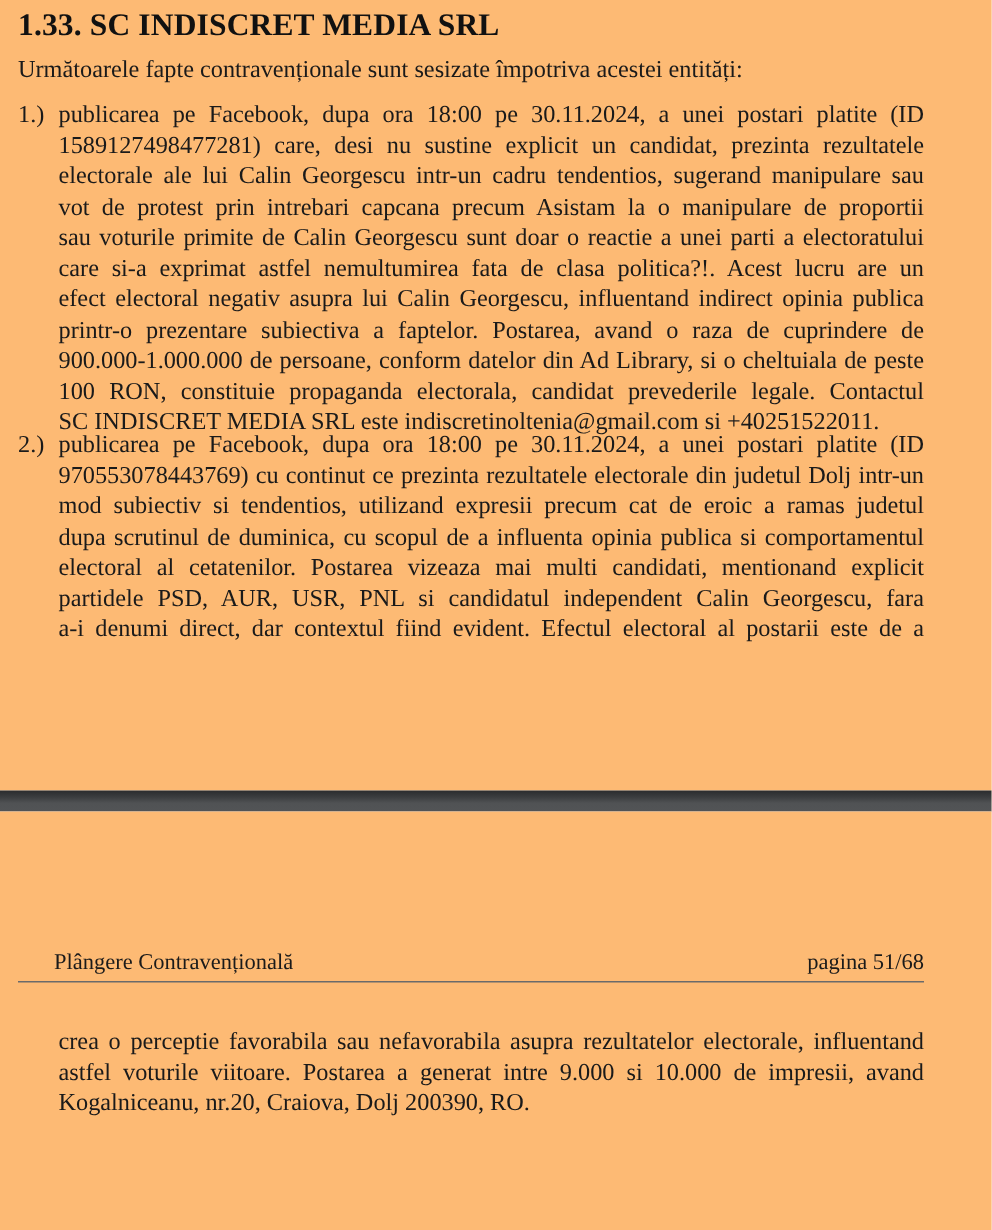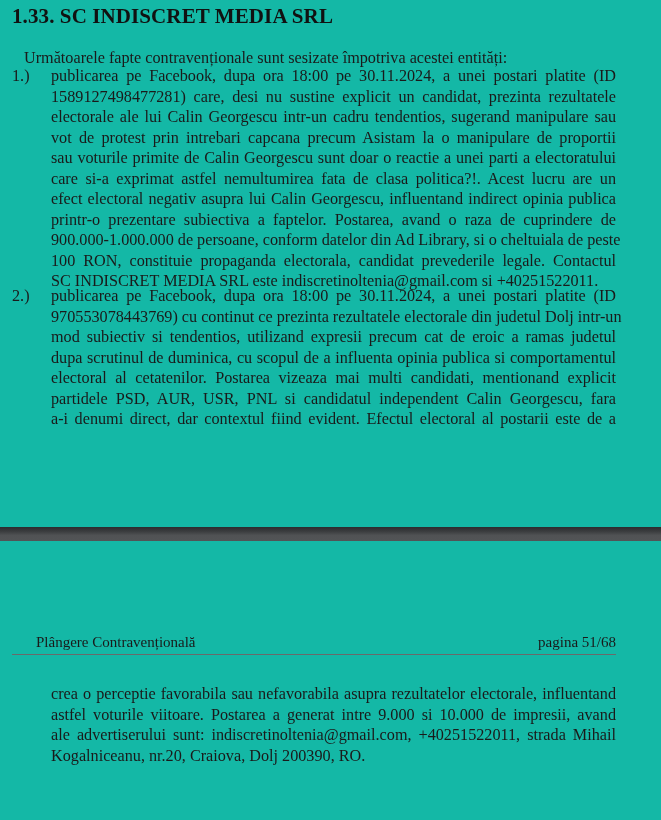--- a/index.html
+++ b/index.html
@@ -12,21 +12,21 @@
       height: 820px;
       position: relative;
       overflow: hidden;
       font-family: "DejaVu Serif", "Liberation Serif", serif;
       color: #1a1a1a;
     }
     .page {
       position: absolute;
       left: 0;
       width: 661px;
-      background: #14b8a6;
+      background: #fdba74;
     }
     .page-top {
       top: 0;
       height: 527px;
     }
     .page-bottom {
       top: 541px;
       height: 279px;
     }
     .page-gap {
@@ -46,21 +46,21 @@
       font-weight: bold;
       font-size: 21px;
       letter-spacing: 0.1px;
       color: #111;
       white-space: nowrap;
     }
     .intro {
       position: absolute;
       left: 12px;
       top: 37px;
-      margin: 12px;
+      margin: 0;
       font-family: "Liberation Serif", serif;
       font-size: 16.2px;
       color: #1a1a1a;
       white-space: nowrap;
     }
     .item {
       position: absolute;
       left: 12px;
       width: 604px;
     }
@@ -82,21 +82,20 @@
     }
     .line {
       display: block;
       font-family: "Liberation Serif", serif;
       font-size: 16.2px;
       line-height: 20.5px;
       height: 20.5px;
       white-space: nowrap;
       text-align: justify;
       text-align-last: justify;
-      margin-left: 12px;
     }
     .line.last {
       text-align-last: left;
     }
     .footer {
       position: absolute;
       left: 12px;
       top: 634px;
       width: 604px;
       height: 20px;
@@ -169,15 +168,14 @@
 <div class="page page-bottom"></div>
 
 <div class="footer">
   <span class="footer-left">Plângere Contravențională</span>
   <span class="footer-right">pagina 51/68</span>
 </div>
 
 <div class="continuation">
   <span class="line">crea o perceptie favorabila sau nefavorabila asupra rezultatelor electorale, influentand</span>
   <span class="line">astfel voturile viitoare.  Postarea a generat intre 9.000 si 10.000 de impresii, avand</span>
-  <span class="line">ale advertiserului sunt: indiscretinoltenia@gmail.com, +40251522011, strada Mihail</span>
   <span class="line last">Kogalniceanu, nr.20, Craiova, Dolj 200390, RO.</span>
 </div>
 
 </body></html>

